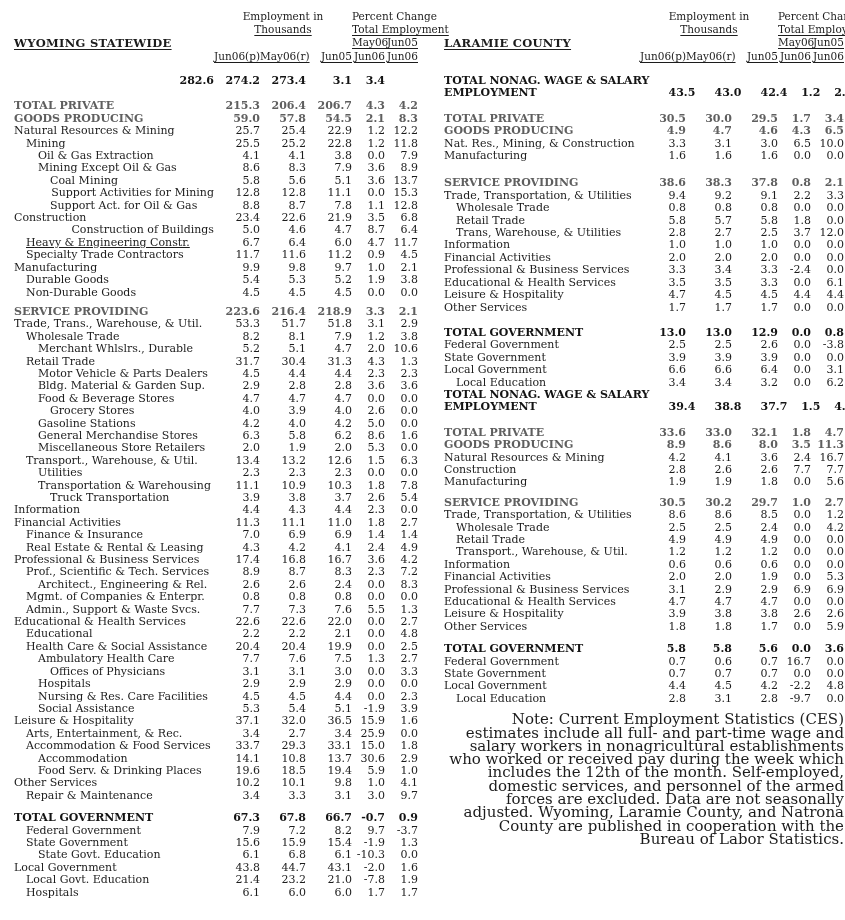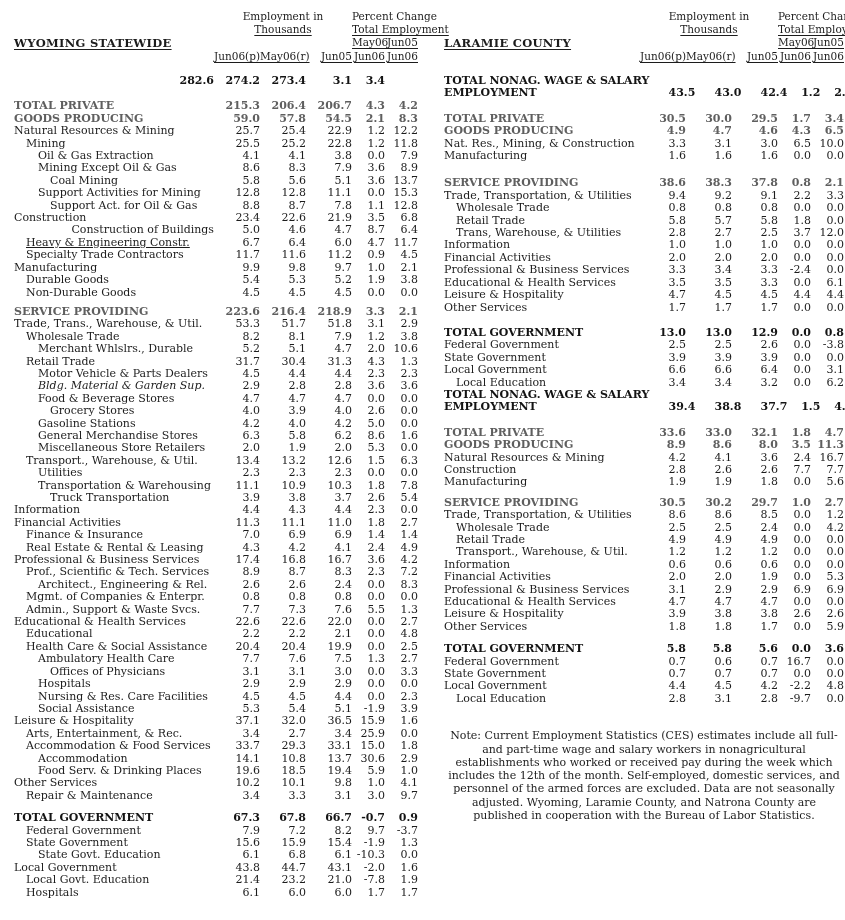--- a/index.html
+++ b/index.html
@@ -38,22 +38,22 @@
   .row.tg{font-weight:bold;color:#5f5f5f;}
   .spacer{width:100%;}
 
   .standalone-title{
     font-weight:bold;font-size:11.5px;letter-spacing:.3px;
     text-decoration:underline;text-underline-offset:2px;
     margin:24px 0 24px 0;
   }
 
   .note{
-    margin-top:24px;font-size:11px;line-height:13.3px;
-    text-align:center;width:400px;
+    margin-top:8px;font-size:15px;line-height:13.3px;
+    text-align:right;width:400px;
   }
   .footnotes{margin-top:14px;font-size:11px;}
   .footnotes span{margin-right:46px;}
 </style>
 </head>
 <body>
 
 <div class="page">
   <div class="col col-left" id="col-left">
       <div class="table-block">
@@ -129,21 +129,21 @@
         </div>
         <div class="row">
           <div class="lbl" style="padding-left: 36px;">Coal Mining</div>
           <div class="num">5.8</div>
           <div class="num">5.6</div>
           <div class="num">5.1</div>
           <div class="num">3.6</div>
           <div class="num">13.7</div>
         </div>
         <div class="row">
-          <div class="lbl" style="padding-left: 24px;">Support Activities for Mining</div>
+          <div class="lbl" style="padding-left: 24px; text-align: right;">Support Activities for Mining</div>
           <div class="num">12.8</div>
           <div class="num">12.8</div>
           <div class="num">11.1</div>
           <div class="num">0.0</div>
           <div class="num">15.3</div>
         </div>
         <div class="row">
           <div class="lbl" style="padding-left: 36px;">Support Act. for Oil &amp; Gas</div>
           <div class="num">8.8</div>
           <div class="num">8.7</div>
@@ -250,21 +250,21 @@
         </div>
         <div class="row">
           <div class="lbl" style="padding-left: 24px;">Motor Vehicle &amp; Parts Dealers</div>
           <div class="num">4.5</div>
           <div class="num">4.4</div>
           <div class="num">4.4</div>
           <div class="num">2.3</div>
           <div class="num">2.3</div>
         </div>
         <div class="row">
-          <div class="lbl" style="padding-left: 24px; font-style: italic;">Bldg. Material &amp; Garden Sup.</div>
+          <div class="lbl" style="padding-left: 24px;">Bldg. Material &amp; Garden Sup.</div>
           <div class="num">2.9</div>
           <div class="num">2.8</div>
           <div class="num">2.8</div>
           <div class="num">3.6</div>
           <div class="num">3.6</div>
         </div>
         <div class="row">
           <div class="lbl" style="padding-left: 24px;">Food &amp; Beverage Stores</div>
           <div class="num">4.7</div>
           <div class="num">4.7</div>

